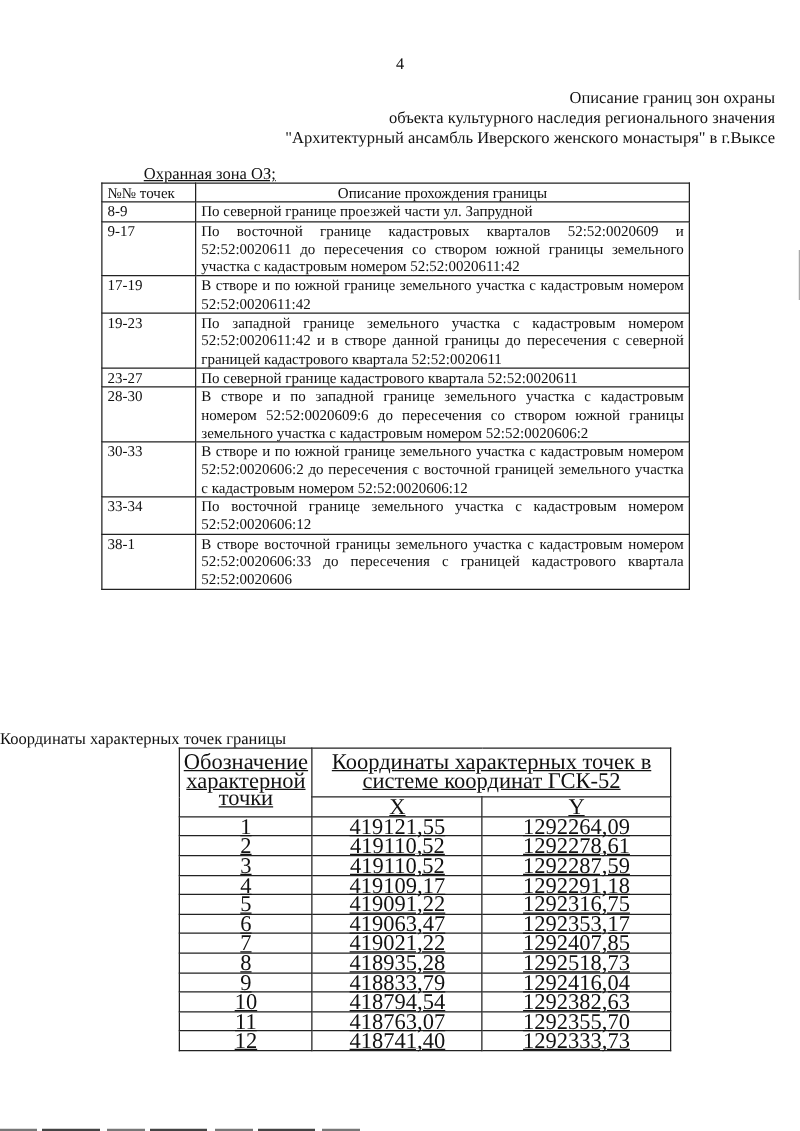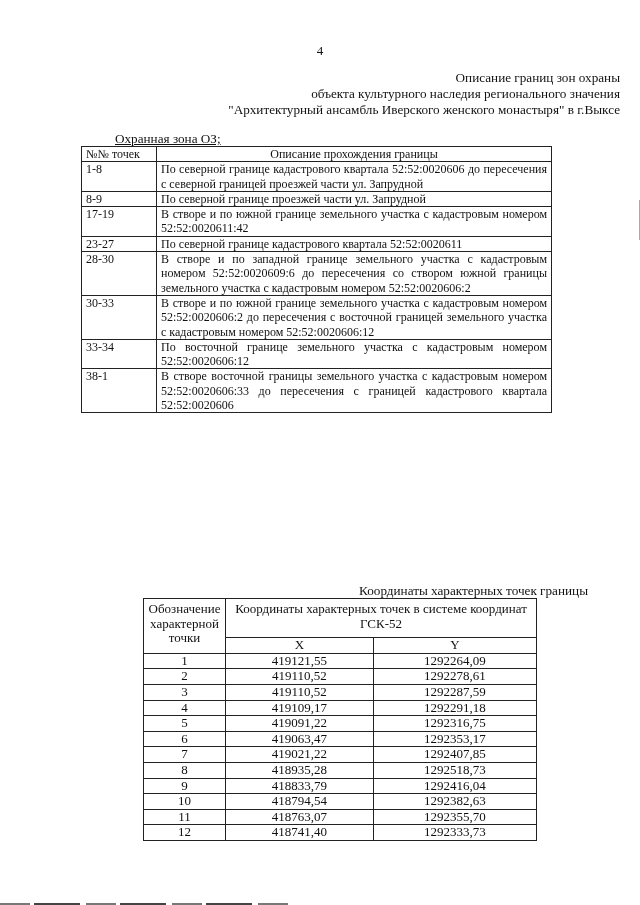--- a/index.html
+++ b/index.html
@@ -24,26 +24,26 @@
       position: absolute; top: 146px; left: 81px; width: 471px;
       font-size: 12px; line-height: 14.3px;
     }
     .boundary-table th, .boundary-table td {
       border: 1px solid #222; padding: 0 4px; vertical-align: top;
     }
     .boundary-table th { font-weight: normal; }
     .boundary-table .col-pts { width: 66px; text-align: left; }
     .boundary-table td.desc { text-align: justify; text-align-last: left; }
     .coords-title {
-      position: absolute; top: 583px; left: 0; width: 588px; text-align: right;
+      position: absolute; top: 583px; left: 0; width: 588px; text-align: left;
       font-size: 13.2px;
     }
     .coords-table {
       position: absolute; top: 598px; left: 143px; width: 394px;
-      font-size: 13px; line-height: 14.6px;
+      font-size: 18px; line-height: 14.6px; text-decoration: underline;
     }
     .coords-table th, .coords-table td {
       border: 1px solid #222; padding: 0 3px; text-align: center; font-weight: normal;
     }
     .coords-table .h-main { padding-top: 3px; padding-bottom: 6px; }
     .coords-table .h-label { vertical-align: top; padding-top: 3px; width: 75px; }
     .scan-edge-right {
       position: absolute; left: 639px; top: 200px; width: 1px; height: 40px; background: #aaa;
     }
     .scan-edge-bottom {
@@ -66,30 +66,34 @@
 
 <table class="boundary-table">
   <thead>
     <tr>
       <th class="col-pts">№№ точек</th>
       <th>Описание прохождения границы</th>
     </tr>
   </thead>
   <tbody>
     <tr>
-        <td>1-8</td>
-        <td class="desc">По северной границе кадастрового квартала 52:52:0020606 до пересечения с северной границей проезжей части ул. Запрудной</td>
-      </tr>
-    <tr>
         <td>8-9</td>
         <td class="desc">По северной границе проезжей части ул. Запрудной</td>
       </tr>
     <tr>
+        <td>9-17</td>
+        <td class="desc">По восточной границе кадастровых кварталов 52:52:0020609 и 52:52:0020611 до пересечения со створом южной границы земельного участка с кадастровым номером 52:52:0020611:42</td>
+      </tr>
+    <tr>
         <td>17-19</td>
         <td class="desc">В створе и по южной границе земельного участка с кадастровым номером 52:52:0020611:42</td>
+      </tr>
+    <tr>
+        <td>19-23</td>
+        <td class="desc">По западной границе земельного участка с кадастровым номером 52:52:0020611:42 и в створе данной границы до пересечения с северной границей кадастрового квартала 52:52:0020611</td>
       </tr>
     <tr>
         <td>23-27</td>
         <td class="desc">По северной границе кадастрового квартала 52:52:0020611</td>
       </tr>
     <tr>
         <td>28-30</td>
         <td class="desc">В створе и по западной границе земельного участка с кадастровым номером 52:52:0020609:6 до пересечения со створом южной границы земельного участка с кадастровым номером 52:52:0020606:2</td>
       </tr>
     <tr>

